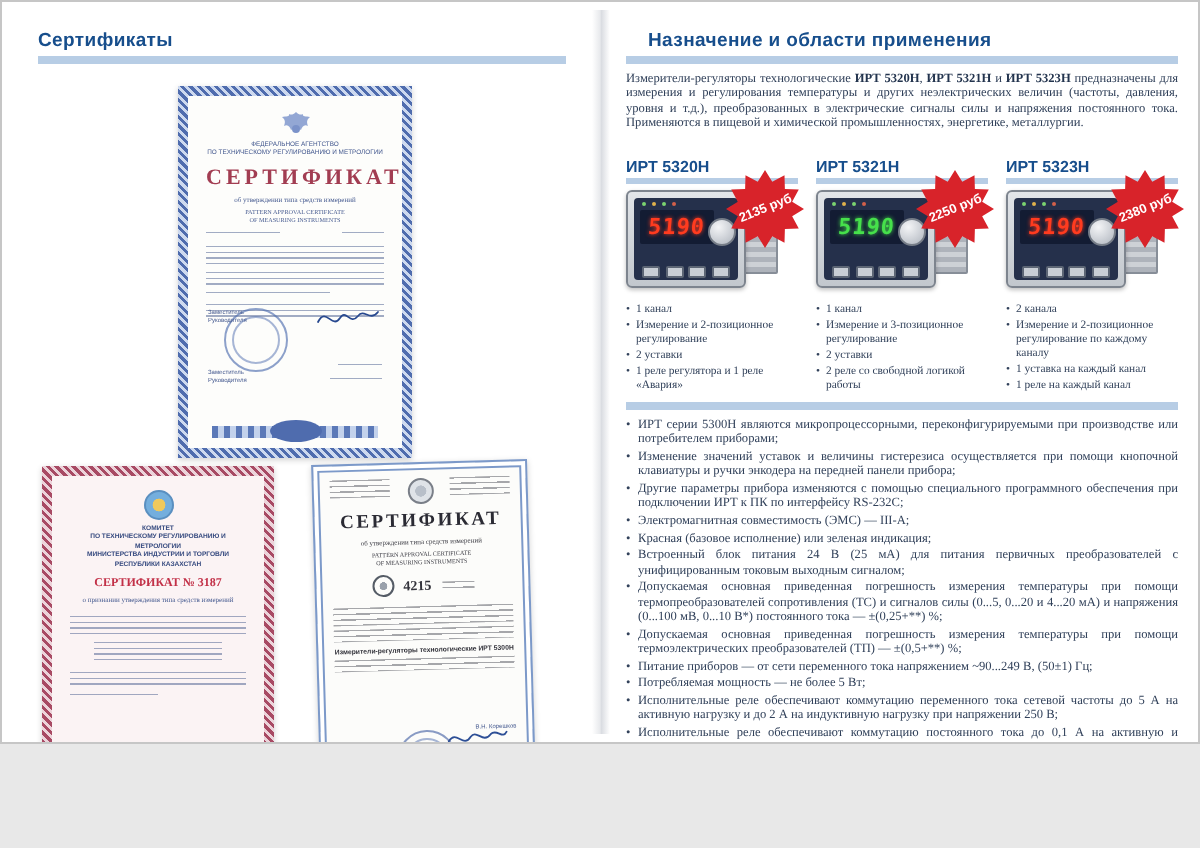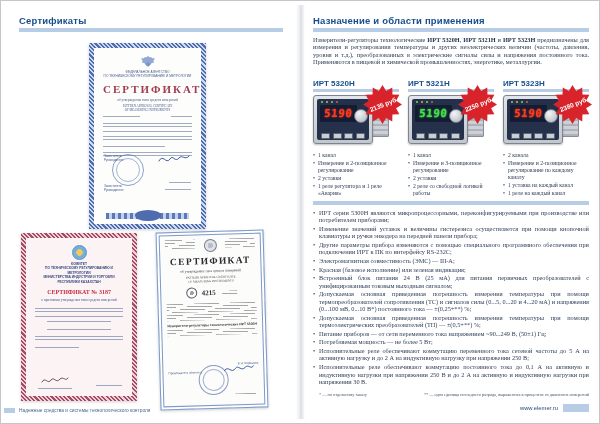--- a/index.html
+++ b/index.html
@@ -1,16 +1,16 @@
 <!DOCTYPE html>
 <html><head>
 <meta charset="utf-8">
 <style>
   html,body{margin:0;padding:0;background:#e8e8e8;}
-  .spread{position:relative;width:600px;height:424px;background:#fff;border:1px solid #c6c6c6;
+  .spread{position:relative;width:600px;height:372px;background:#fff;border:1px solid #c6c6c6;
           box-sizing:border-box;overflow:hidden;font-family:"Liberation Serif",serif;color:#31415a;}
   .gutter{position:absolute;left:295px;top:4px;bottom:4px;width:9px;
           background:linear-gradient(to right,rgba(0,0,0,0),rgba(110,120,140,.16) 45%,rgba(110,120,140,.26) 52%,rgba(0,0,0,0));}
   
   .h{position:absolute;margin:0;font:bold 9.5px "Liberation Sans",sans-serif;color:#174e8c;letter-spacing:.2px;}
   .hbar{position:absolute;height:4px;background:#b7cde5;}
   
   .intro{position:absolute;left:312px;top:35px;width:276px;margin:0;font-size:6.3px;line-height:1.18;text-align:justify;}
   .intro b{color:#23344e;}
   .prow{position:absolute;left:312px;top:78px;width:276px;display:flex;gap:9px;}
@@ -177,21 +177,21 @@
     <div class="tl gray" style="position:absolute;right:8px;bottom:12px;width:24px;height:2px;"></div>
   </div>
 
   <div class="foot-left">
     <span class="foot-box"></span>
     <span>Надежные средства и системы технологического контроля</span>
   </div>
 
   <div class="gutter"></div>
 
-  <h1 class="h" style="left:312px;top:14px;">Назначение и области применения</h1>
+  <h1 class="h" style="left:323px;top:14px;">Назначение и области применения</h1>
   <div class="hbar" style="left:312px;top:27px;width:276px;"></div>
 
   <p class="intro"><span>Измерители-регуляторы технологические </span><b>ИРТ 5320Н</b><span>, </span><b>ИРТ 5321Н</b><span> и </span><b>ИРТ 5323Н</b><span> предназначены для измерения и регулирования температуры и других неэлектрических величин (частоты, давления, уровня и т.д.), преобразованных в электрические сигналы силы и напряжения постоянного тока. Применяются в пищевой и химической промышленностях, энергетике, металлургии.</span></p>
 
   <div class="prow">
       <div class="pcol">
         <div class="ptitle">ИРТ 5320Н</div>
         <div class="pbar"></div>
         <div class="device">
           <div class="drear"></div>

